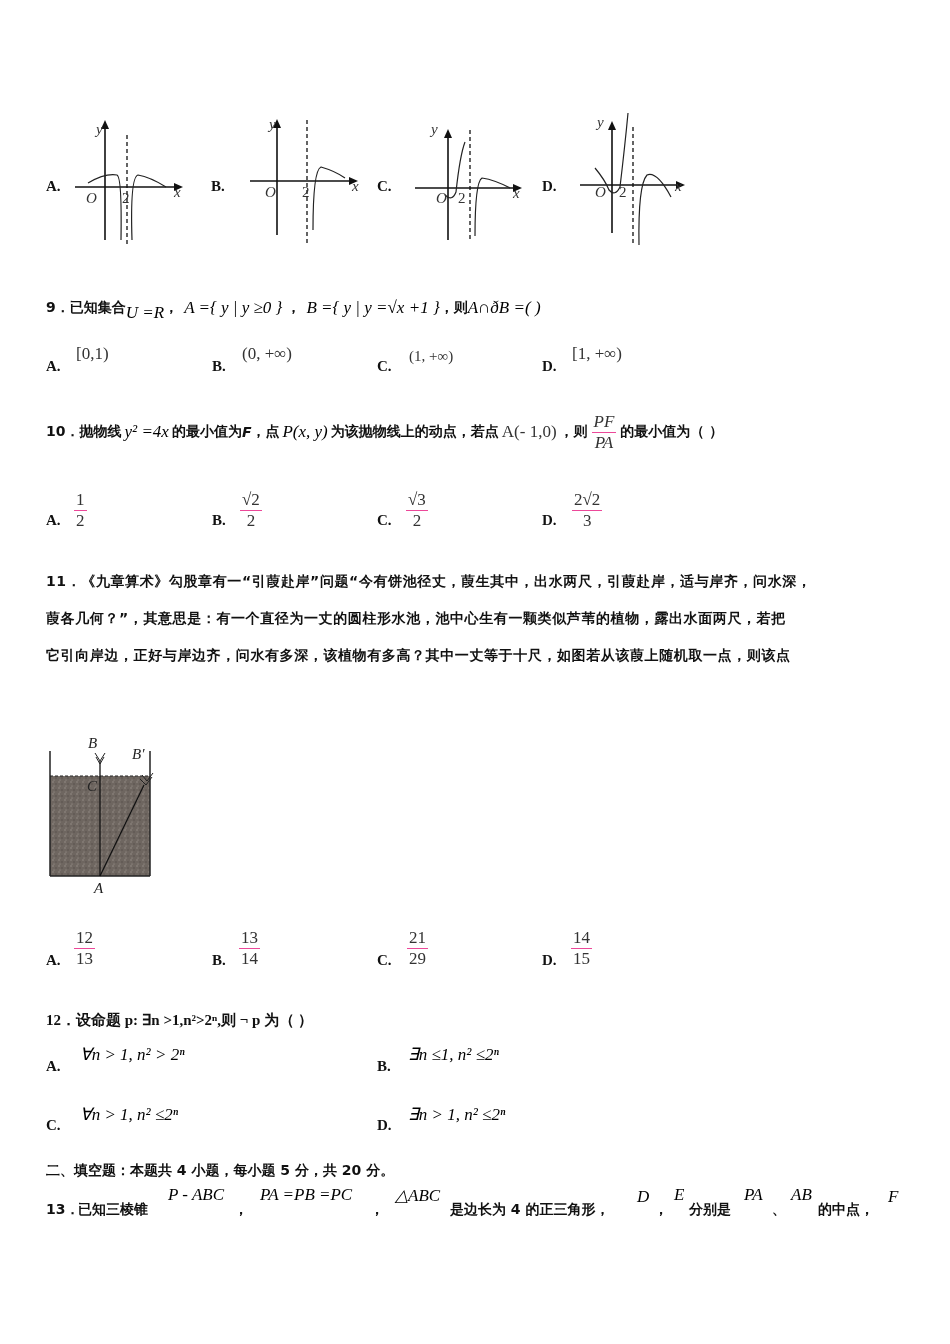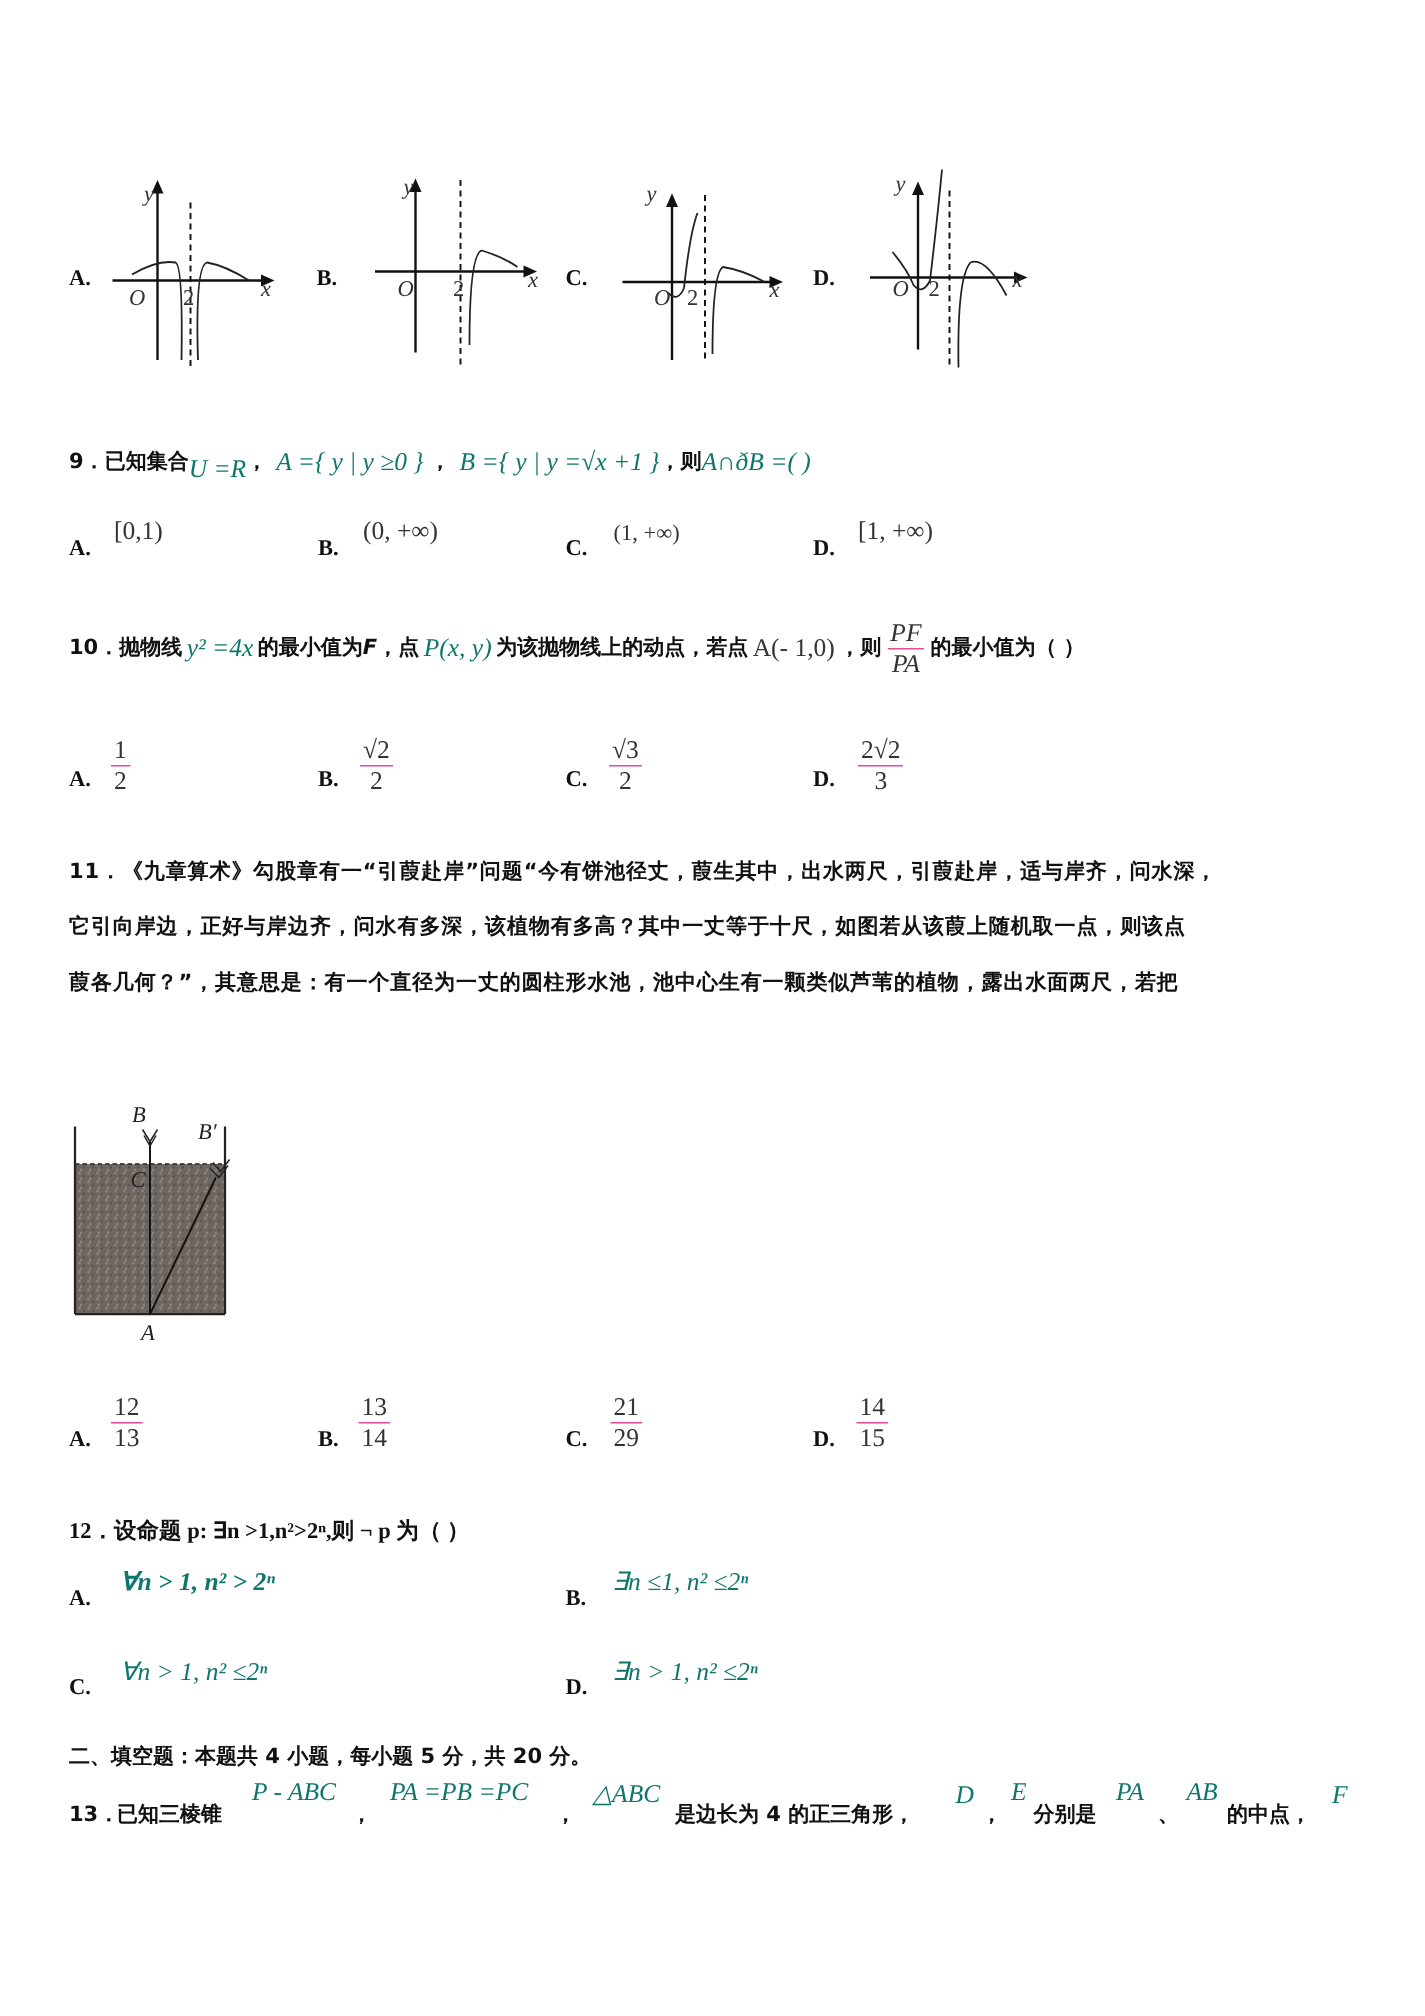--- a/index.html
+++ b/index.html
@@ -1,21 +1,21 @@
 <!DOCTYPE html>
 <html><head>
 <meta charset="utf-8">
 <style>
   html, body { margin: 0; padding: 0; background: #ffffff; }
   body { width: 950px; height: 1344px; position: relative; overflow: hidden;
          font-family: "DejaVu Sans", "Liberation Sans", sans-serif; color: #111; }
   .abs { position: absolute; }
   .bold { font-weight: bold; font-size: 14px; }
   .opt-label { font-family: "Liberation Serif", serif; font-weight: bold; font-size: 15px; }
-  .math { font-family: "Liberation Serif", serif; font-style: italic; color: #0f766e; font-size: 17px; }
+  .math { font-family: "Liberation Serif", serif; font-style: italic; color: #000000; font-size: 17px; }
   .mathn { font-family: "Liberation Serif", serif; color: #333; font-size: 17px; }
   .frac { display: inline-flex; flex-direction: column; align-items: center;
           font-family: "Liberation Serif", serif; font-size: 17px; color: #333; line-height: 1.15; }
   .frac .num { padding: 0 2px; border-bottom: 1px solid #ec4899; }
   .frac .den { padding: 0 2px; }
   .para { font-size: 14px; font-weight: bold; line-height: 37px; }
   svg text { font-family: "Liberation Serif", serif; }
 </style>
 </head>
 <body>
@@ -137,22 +137,22 @@
     </span>
   <span class="abs opt-label" style="left:496px;top:22px;">D.</span>
   <span class="abs frac" style="left:526px;top:0;font-family:Liberation Serif, serif;">
       <span class="num">2√2</span>
       <span class="den">3</span>
     </span>
 </div>
 
 <div class="abs" style="left:46px;top:563px;width:880px;">
   <div class="para" style="white-space:nowrap;letter-spacing:0.6px;">11．《九章算术》勾股章有一“引葭赴岸”问题“今有饼池径丈，葭生其中，出水两尺，引葭赴岸，适与岸齐，问水深，</div>
+  <div class="para" style="white-space:nowrap;letter-spacing:0.6px;">葭各几何？”，其意思是：有一个直径为一丈的圆柱形水池，池中心生有一颗类似芦苇的植物，露出水面两尺，若把</div>
   <div class="para" style="white-space:nowrap;letter-spacing:0.6px;">它引向岸边，正好与岸边齐，问水有多深，该植物有多高？其中一丈等于十尺，如图若从该葭上随机取一点，则该点</div>
-  <div class="para" style="white-space:nowrap;letter-spacing:0.6px;">葭各几何？”，其意思是：有一个直径为一丈的圆柱形水池，池中心生有一颗类似芦苇的植物，露出水面两尺，若把</div>
 </div>
 
 <svg class="abs" style="left:46px;top:733px;" width="115" height="165">
   <defs>
     <pattern id="speckle" width="6" height="6" patternUnits="userSpaceOnUse">
       <rect width="6" height="6" fill="#6e6660"></rect>
       <circle cx="1" cy="1" r="0.8" fill="#958c86"></circle>
       <circle cx="4" cy="3" r="0.7" fill="#524b46"></circle>
       <circle cx="2" cy="5" r="0.6" fill="#a49c96"></circle>
     </pattern>
@@ -193,21 +193,21 @@
       <span class="num">14</span>
       <span class="den">15</span>
     </span>
 </div>
 
 <div class="abs bold" style="left:46px;top:1011px;font-family:'Liberation Serif',serif;font-size:15px;">
   <span>12．</span><span>设命题 p: ∃n &gt;1,n²&gt;2ⁿ,则 ¬ p 为（    ）</span>
 </div>
 <div class="abs" style="left:46px;top:1042px;width:600px;height:100px;">
   <span class="abs opt-label" style="left:0;top:16px;">A.</span>
-  <span class="abs math" style="left:34px;top:2px;font-weight:bold;">∀n &gt; 1, n² &gt; 2ⁿ</span>
+  <span class="abs math" style="left:34px;top:2px;">∀n &gt; 1, n² &gt; 2ⁿ</span>
   <span class="abs opt-label" style="left:331px;top:16px;">B.</span>
   <span class="abs math" style="left:362px;top:2px;">∃n ≤1, n² ≤2ⁿ</span>
   <span class="abs opt-label" style="left:0;top:75px;">C.</span>
   <span class="abs math" style="left:34px;top:62px;">∀n &gt; 1, n² ≤2ⁿ</span>
   <span class="abs opt-label" style="left:331px;top:75px;">D.</span>
   <span class="abs math" style="left:362px;top:62px;">∃n &gt; 1, n² ≤2ⁿ</span>
 </div>
 
 <div class="abs bold" style="left:46px;top:1162px;">二、填空题：本题共 4 小题，每小题 5 分，共 20 分。</div>
 

